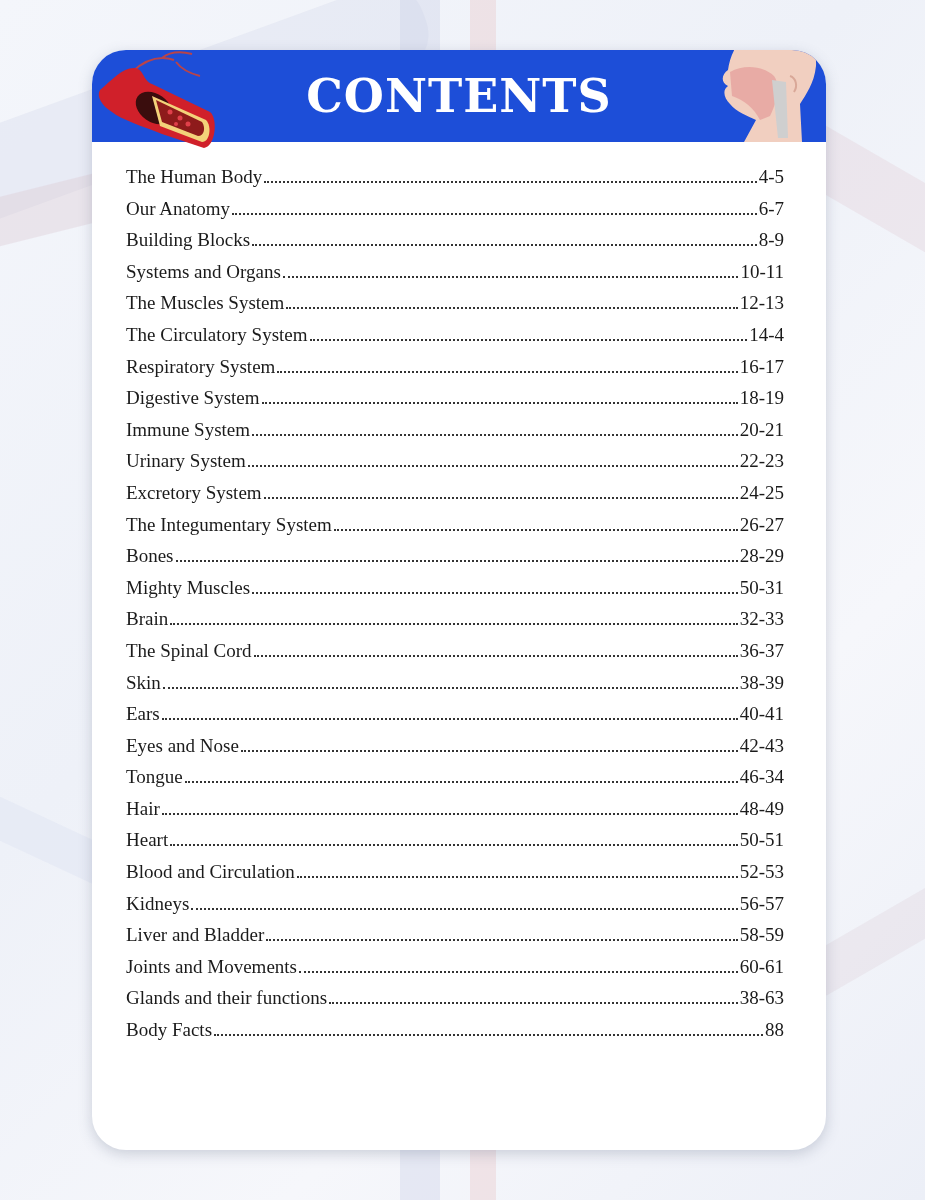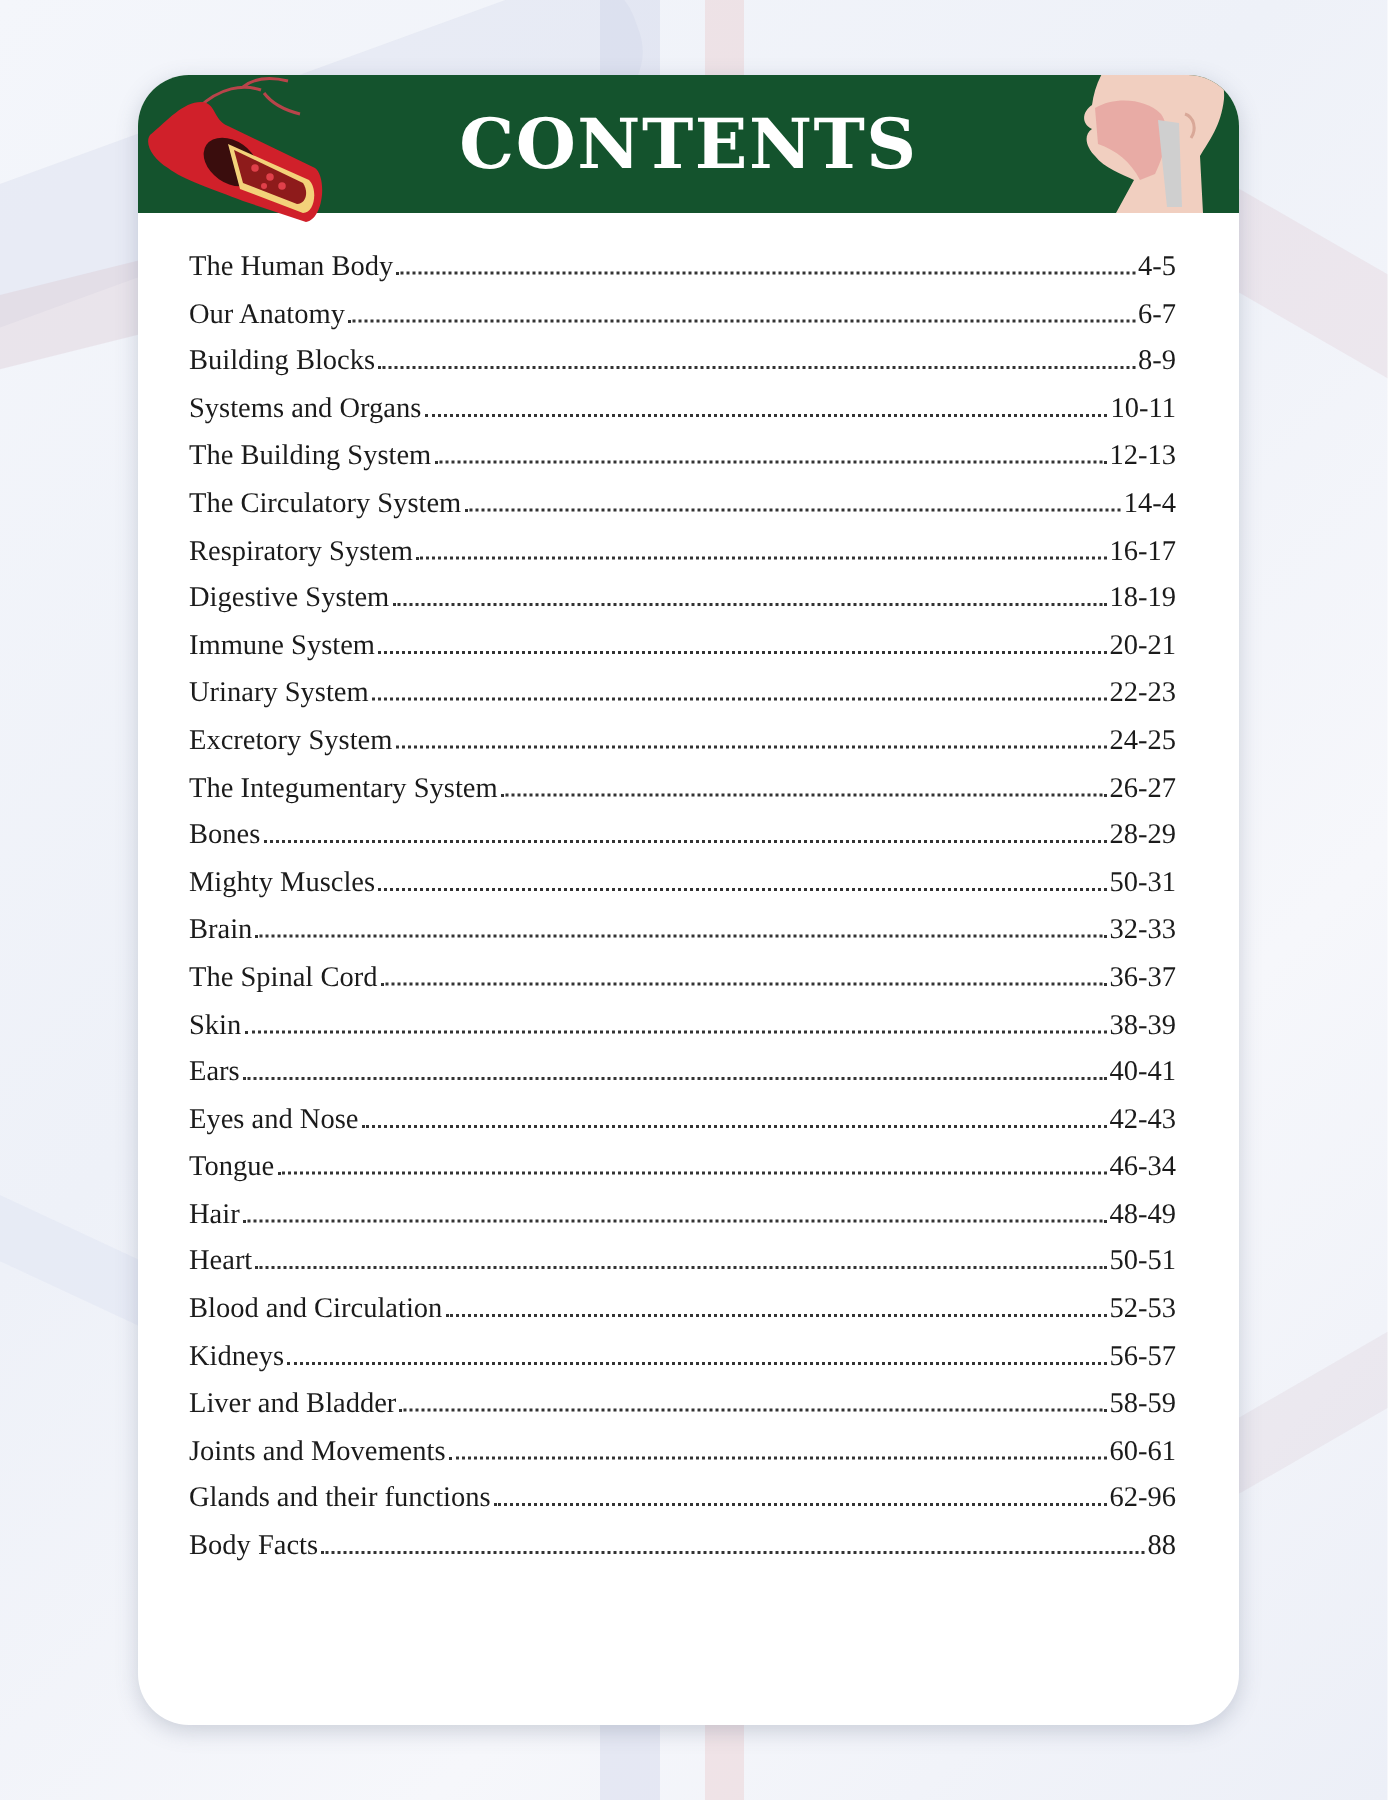--- a/index.html
+++ b/index.html
@@ -18,21 +18,21 @@
   .bg-v7 { left:780px; top:900px; width:260px; height:44px; background:#e0d3dc; transform:rotate(-30deg); }
 
   .card {
     position:absolute; left:92px; top:50px; width:734px; height:1100px;
     background:#ffffff; border-radius:34px;
     box-shadow: 0 4px 14px rgba(80,90,120,.25);
     overflow:hidden;
   }
   .header {
     position:absolute; left:0; top:0; width:100%; height:92px;
-    background:#14532d;
+    background:#1d4ed8;
   }
   .title {
     position:absolute; left:0; right:0; top:18px; text-align:center;
     color:#ffffff; font-family:"DejaVu Serif", "Liberation Serif", serif;
     font-weight:bold; font-size:46px; letter-spacing:1px; line-height:56px;
   }
   .vessel-illus { position:absolute; left:0px; top:0px; width:130px; height:100px; }
   .head-illus { position:absolute; left:622px; top:-30px; width:112px; height:122px; }
 
   .toc { position:absolute; left:34px; top:112px; width:658px; }
@@ -95,21 +95,21 @@
     <span class="label">Building Blocks</span>
     <span class="dots"></span>
     <span class="page">8-9</span>
   </div>
       <div class="row">
     <span class="label">Systems and Organs</span>
     <span class="dots"></span>
     <span class="page">10-11</span>
   </div>
       <div class="row">
-    <span class="label">The Building System</span>
+    <span class="label">The Muscles System</span>
     <span class="dots"></span>
     <span class="page">12-13</span>
   </div>
       <div class="row">
     <span class="label">The Circulatory System</span>
     <span class="dots"></span>
     <span class="page">14-4</span>
   </div>
       <div class="row">
     <span class="label">Respiratory System</span>
@@ -207,21 +207,21 @@
     <span class="page">58-59</span>
   </div>
       <div class="row">
     <span class="label">Joints and Movements</span>
     <span class="dots"></span>
     <span class="page">60-61</span>
   </div>
       <div class="row">
     <span class="label">Glands and their functions</span>
     <span class="dots"></span>
-    <span class="page">62-96</span>
+    <span class="page">38-63</span>
   </div>
       <div class="row">
     <span class="label">Body Facts</span>
     <span class="dots"></span>
     <span class="page">88</span>
   </div>
     </div>
 </div>
 
 </body></html>

